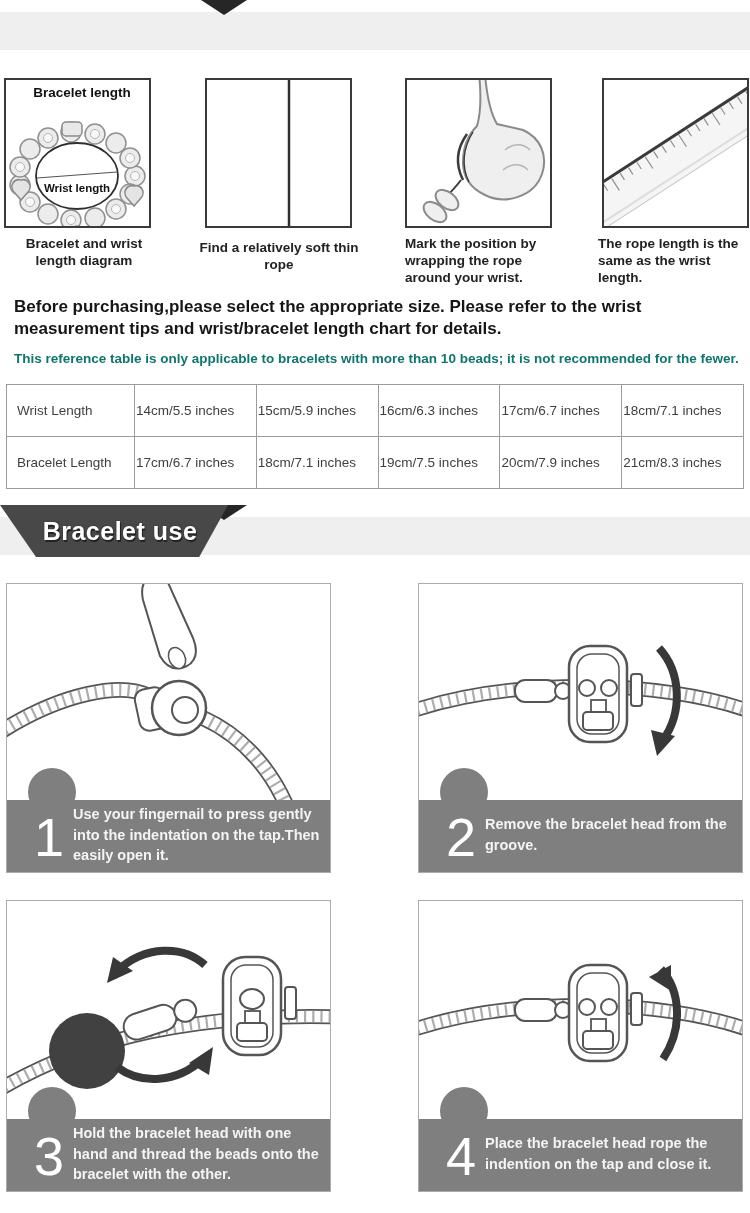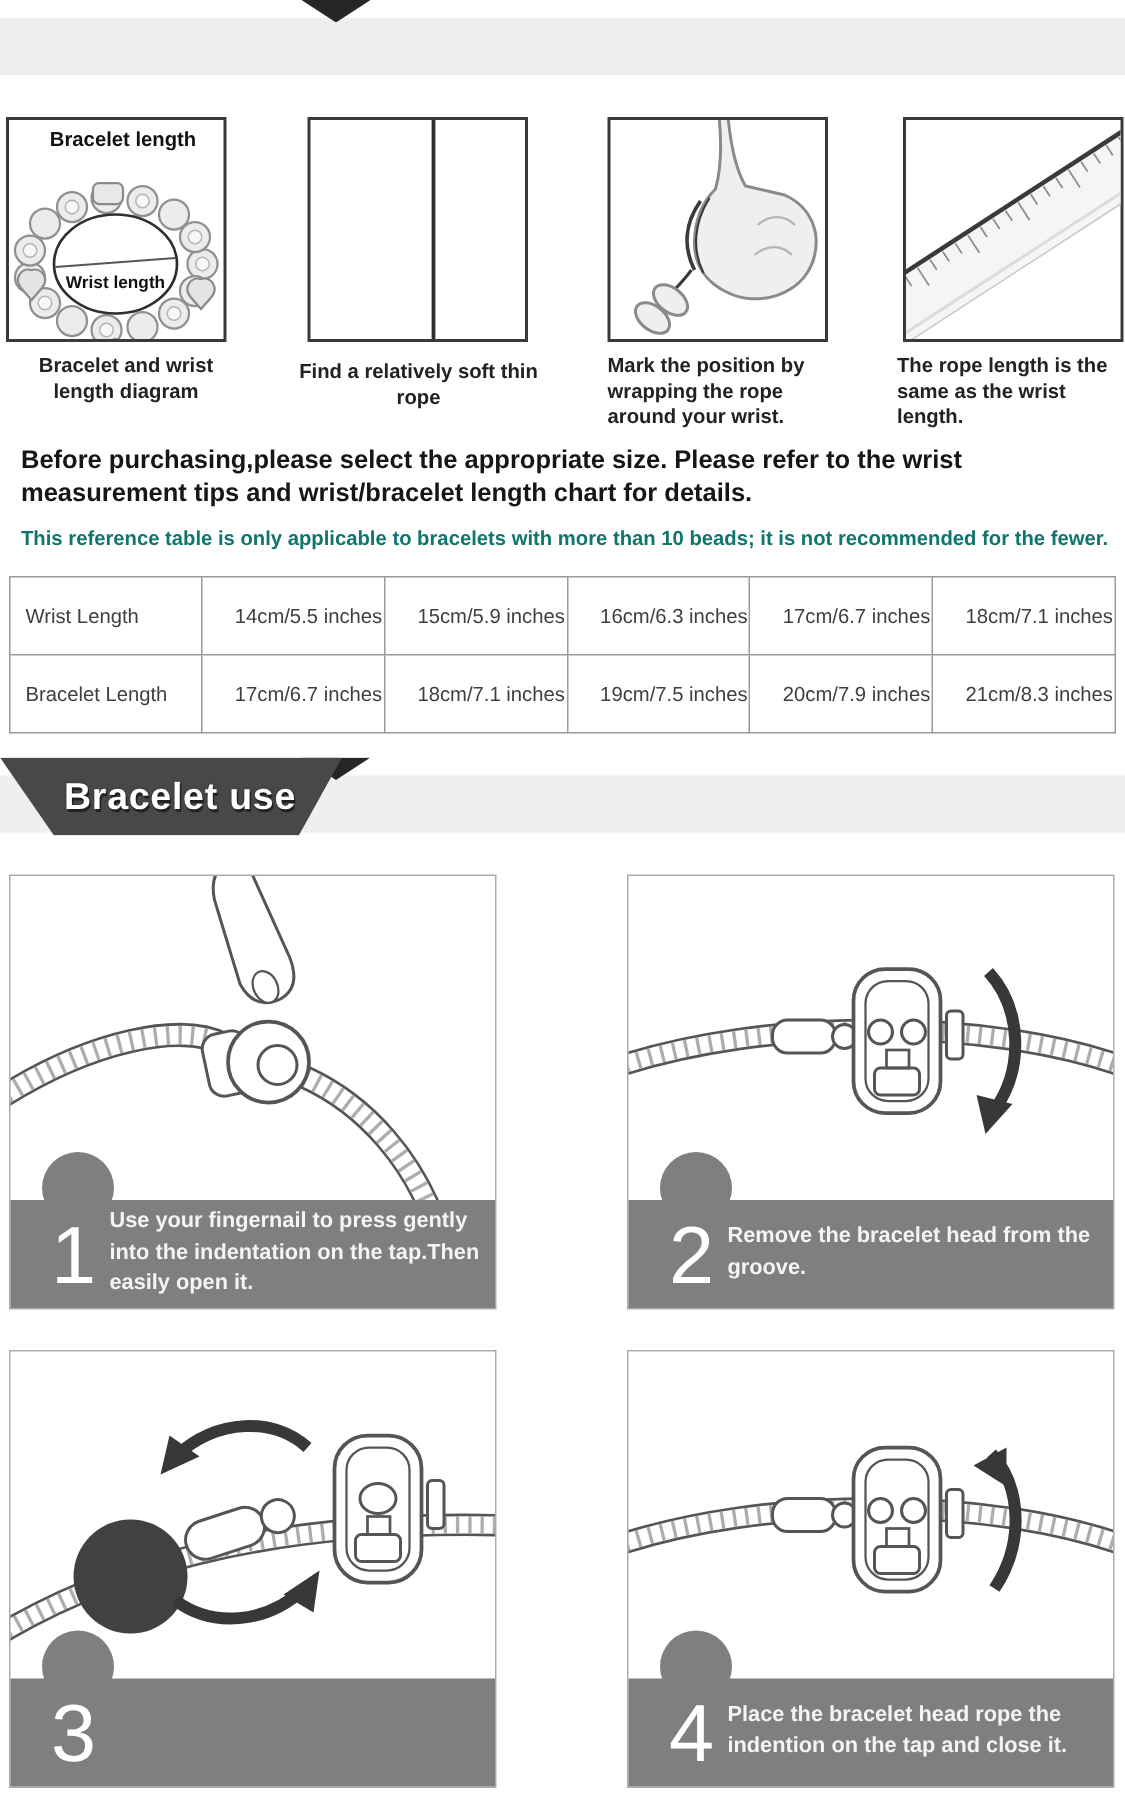--- a/index.html
+++ b/index.html
@@ -20,21 +20,21 @@
     text-shadow:1px 2px 0 rgba(0,0,0,.5), 0 0 2px rgba(0,0,0,.35);
   }
   
   .figbox{position:absolute;top:78px;width:147px;height:150px;border:2px solid #3a3a3a;background:#fff;box-sizing:border-box;}
   .figcap{position:absolute;top:236px;font-size:13.5px;font-weight:700;color:#222;line-height:1.25;}
   
   .intro{position:absolute;left:14px;top:296px;width:726px;font-size:17px;font-weight:700;color:#161616;line-height:1.32;}
   .note{position:absolute;left:14px;top:351px;width:730px;font-size:13.5px;font-weight:700;color:#0f766e;}
   
   table.size{position:absolute;left:6px;top:384px;width:738px;border-collapse:collapse;table-layout:fixed;}
-  table.size td{border:1.5px solid #9b9b9b;height:49px;font-size:13.5px;color:#3f3f3f;text-align:right;background:#fff;}
+  table.size td{border:1.5px solid #9b9b9b;height:49px;font-size:13.5px;color:#3f3f3f;text-align:left;background:#fff;}
   table.size td.lbl{text-align:left;padding-left:10px;width:116px;}
   
   .card{position:absolute;width:325px;border:1px solid #ababab;background:#fff;box-sizing:border-box;}
   .card .art{position:absolute;left:0;top:0;right:0;}
   .card .band{position:absolute;left:0;right:0;bottom:0;height:72px;background:#7f7f7f;}
   .card .bump{position:absolute;left:21px;bottom:56px;width:48px;height:48px;border-radius:50%;background:#7f7f7f;}
   .card .num{position:absolute;left:27px;bottom:8px;font-size:54px;line-height:1;color:#fff;font-weight:400;}
   .card .steptext{position:absolute;left:66px;right:8px;bottom:6px;height:62px;display:flex;align-items:center;
     font-size:14.5px;font-weight:600;color:#f4f4f4;line-height:1.42;}
   svg text{font-family:"Liberation Sans", sans-serif;}
@@ -224,20 +224,21 @@
       <rect x="216" y="56" width="58" height="98" rx="22" fill="#fff" stroke="#555" stroke-width="2.5"></rect>
       <rect x="224" y="64" width="42" height="82" rx="15" fill="none" stroke="#555" stroke-width="1.5"></rect>
       <ellipse cx="245" cy="98" rx="12" ry="10" fill="#fff" stroke="#555" stroke-width="2"></ellipse>
       <rect x="238" y="110" width="15" height="12" fill="none" stroke="#555" stroke-width="1.8"></rect>
       <rect x="230" y="122" width="30" height="18" rx="4" fill="none" stroke="#555" stroke-width="2"></rect>
       <rect x="278" y="86" width="11" height="32" rx="3" fill="#fff" stroke="#555" stroke-width="2"></rect>
     </svg>
     <div class="band"></div>
     <div class="bump"></div>
     <div class="num">3</div>
+    <div class="steptext">Hold the bracelet head with one hand and thread the beads onto the bracelet with the other.</div>
   </div>
 
   <div class="card" style="left:418px;top:900px;height:292px">
     <svg class="art" width="323" height="218" viewBox="0 0 323 218">
       <g fill="none">
         <path d="M-10,130 C90,96 240,96 333,130" stroke="#555" stroke-width="15"></path>
         <path d="M-10,130 C90,96 240,96 333,130" stroke="#fff" stroke-width="11.5"></path>
         <path d="M-10,130 C90,96 240,96 333,130" stroke="#999" stroke-width="11.5" stroke-dasharray="2.2 6" opacity=".8"></path>
       </g>
       <rect x="96" y="98" width="42" height="22" rx="10" fill="#fff" stroke="#555" stroke-width="2"></rect>

